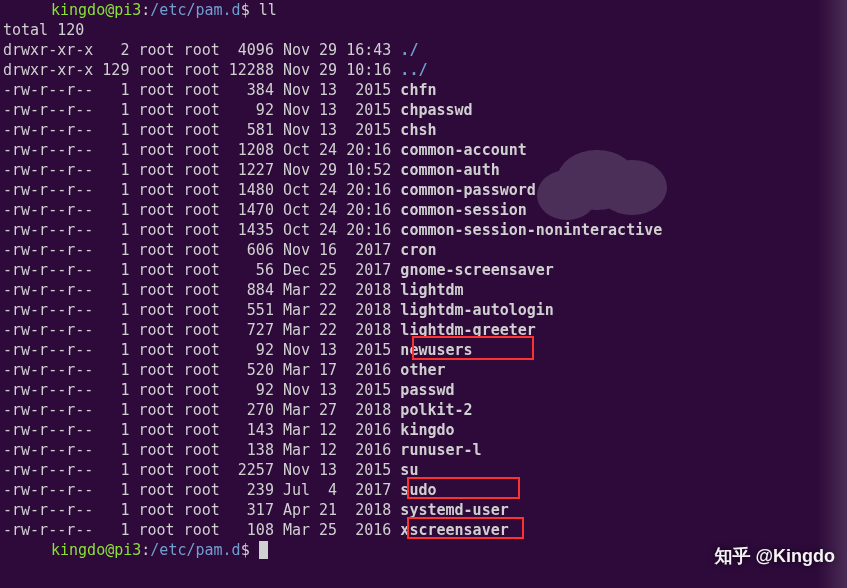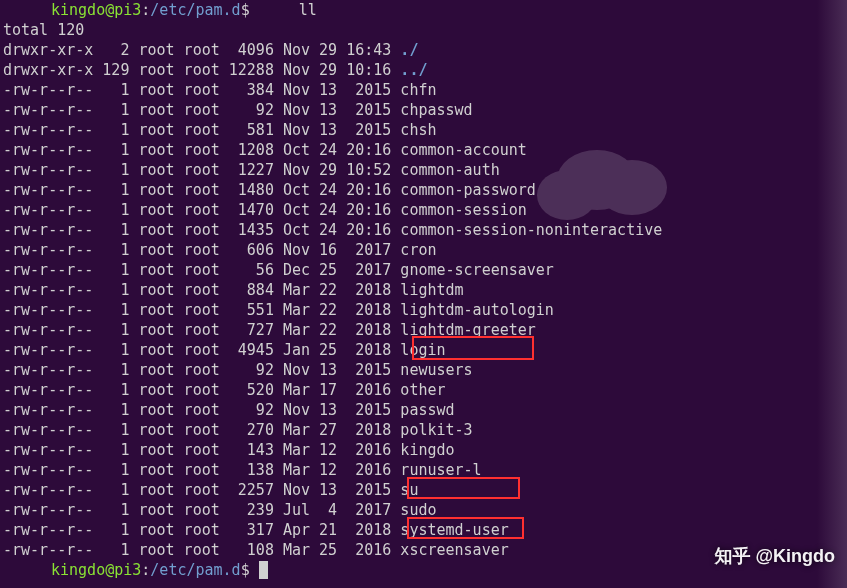--- a/index.html
+++ b/index.html
@@ -13,23 +13,23 @@
     height: 588px;
     overflow: hidden;
     position: relative;
     padding: 0 3px;
   }
   .line { white-space: pre; }
   .user { color: #8ae234; margin-left: 48px; }
   .colon { color: #d0d0d0; }
   .cwd { color: #729fcf; }
   .prompt { color: #d0d0d0; }
-  .cmd { color: #d0d0d0; margin-left: 40px; }
+  .cmd { color: #d0d0d0; }
   .dir { color: #729fcf; font-weight: bold; }
-  .file { color: #d0d0d0; }
+  .file { color: #d0d0d0; font-weight: bold; }
   .dim { color: #d0d0d0; }
   .redbox {
     position: absolute;
     border: 2px solid #ff3030;
     background: transparent;
     pointer-events: none;
   }
   .watermark {
     position: absolute;
     right: 12px;
@@ -87,25 +87,24 @@
     <div class="line"><span class="dim">-rw-r--r--</span><span class="dim">   1</span><span class="dim"> root</span><span class="dim"> root</span><span class="dim">  1208</span><span class="dim"> Oct 24 20:16</span><span class="file"> common-account</span></div>
     <div class="line"><span class="dim">-rw-r--r--</span><span class="dim">   1</span><span class="dim"> root</span><span class="dim"> root</span><span class="dim">  1227</span><span class="dim"> Nov 29 10:52</span><span class="file"> common-auth</span></div>
     <div class="line"><span class="dim">-rw-r--r--</span><span class="dim">   1</span><span class="dim"> root</span><span class="dim"> root</span><span class="dim">  1480</span><span class="dim"> Oct 24 20:16</span><span class="file"> common-password</span></div>
     <div class="line"><span class="dim">-rw-r--r--</span><span class="dim">   1</span><span class="dim"> root</span><span class="dim"> root</span><span class="dim">  1470</span><span class="dim"> Oct 24 20:16</span><span class="file"> common-session</span></div>
     <div class="line"><span class="dim">-rw-r--r--</span><span class="dim">   1</span><span class="dim"> root</span><span class="dim"> root</span><span class="dim">  1435</span><span class="dim"> Oct 24 20:16</span><span class="file"> common-session-noninteractive</span></div>
     <div class="line"><span class="dim">-rw-r--r--</span><span class="dim">   1</span><span class="dim"> root</span><span class="dim"> root</span><span class="dim">   606</span><span class="dim"> Nov 16  2017</span><span class="file"> cron</span></div>
     <div class="line"><span class="dim">-rw-r--r--</span><span class="dim">   1</span><span class="dim"> root</span><span class="dim"> root</span><span class="dim">    56</span><span class="dim"> Dec 25  2017</span><span class="file"> gnome-screensaver</span></div>
     <div class="line"><span class="dim">-rw-r--r--</span><span class="dim">   1</span><span class="dim"> root</span><span class="dim"> root</span><span class="dim">   884</span><span class="dim"> Mar 22  2018</span><span class="file"> lightdm</span></div>
     <div class="line"><span class="dim">-rw-r--r--</span><span class="dim">   1</span><span class="dim"> root</span><span class="dim"> root</span><span class="dim">   551</span><span class="dim"> Mar 22  2018</span><span class="file"> lightdm-autologin</span></div>
     <div class="line"><span class="dim">-rw-r--r--</span><span class="dim">   1</span><span class="dim"> root</span><span class="dim"> root</span><span class="dim">   727</span><span class="dim"> Mar 22  2018</span><span class="file"> lightdm-greeter</span></div>
-    <div class="line"><span class="dim">-rw-r--r--</span><span class="dim">   1</span><span class="dim"> root</span><span class="dim"> root</span><span class="dim">  4945</span><span class="dim"> Jan 25  2018</span><span class="file"> login</span></div>
     <div class="line"><span class="dim">-rw-r--r--</span><span class="dim">   1</span><span class="dim"> root</span><span class="dim"> root</span><span class="dim">    92</span><span class="dim"> Nov 13  2015</span><span class="file"> newusers</span></div>
     <div class="line"><span class="dim">-rw-r--r--</span><span class="dim">   1</span><span class="dim"> root</span><span class="dim"> root</span><span class="dim">   520</span><span class="dim"> Mar 17  2016</span><span class="file"> other</span></div>
     <div class="line"><span class="dim">-rw-r--r--</span><span class="dim">   1</span><span class="dim"> root</span><span class="dim"> root</span><span class="dim">    92</span><span class="dim"> Nov 13  2015</span><span class="file"> passwd</span></div>
-    <div class="line"><span class="dim">-rw-r--r--</span><span class="dim">   1</span><span class="dim"> root</span><span class="dim"> root</span><span class="dim">   270</span><span class="dim"> Mar 27  2018</span><span class="file"> polkit-3</span></div>
+    <div class="line"><span class="dim">-rw-r--r--</span><span class="dim">   1</span><span class="dim"> root</span><span class="dim"> root</span><span class="dim">   270</span><span class="dim"> Mar 27  2018</span><span class="file"> polkit-2</span></div>
     <div class="line"><span class="dim">-rw-r--r--</span><span class="dim">   1</span><span class="dim"> root</span><span class="dim"> root</span><span class="dim">   143</span><span class="dim"> Mar 12  2016</span><span class="file"> kingdo</span></div>
     <div class="line"><span class="dim">-rw-r--r--</span><span class="dim">   1</span><span class="dim"> root</span><span class="dim"> root</span><span class="dim">   138</span><span class="dim"> Mar 12  2016</span><span class="file"> runuser-l</span></div>
     <div class="line"><span class="dim">-rw-r--r--</span><span class="dim">   1</span><span class="dim"> root</span><span class="dim"> root</span><span class="dim">  2257</span><span class="dim"> Nov 13  2015</span><span class="file"> su</span></div>
     <div class="line"><span class="dim">-rw-r--r--</span><span class="dim">   1</span><span class="dim"> root</span><span class="dim"> root</span><span class="dim">   239</span><span class="dim"> Jul  4  2017</span><span class="file"> sudo</span></div>
     <div class="line"><span class="dim">-rw-r--r--</span><span class="dim">   1</span><span class="dim"> root</span><span class="dim"> root</span><span class="dim">   317</span><span class="dim"> Apr 21  2018</span><span class="file"> systemd-user</span></div>
     <div class="line"><span class="dim">-rw-r--r--</span><span class="dim">   1</span><span class="dim"> root</span><span class="dim"> root</span><span class="dim">   108</span><span class="dim"> Mar 25  2016</span><span class="file"> xscreensaver</span></div>
     <div class="line"><span class="user">kingdo@pi3</span><span class="colon">:</span><span class="cwd">/etc/pam.d</span><span class="prompt">$ </span><span class="cursor"></span></div>
   </div>
 
 <div class="watermark-cloud">

